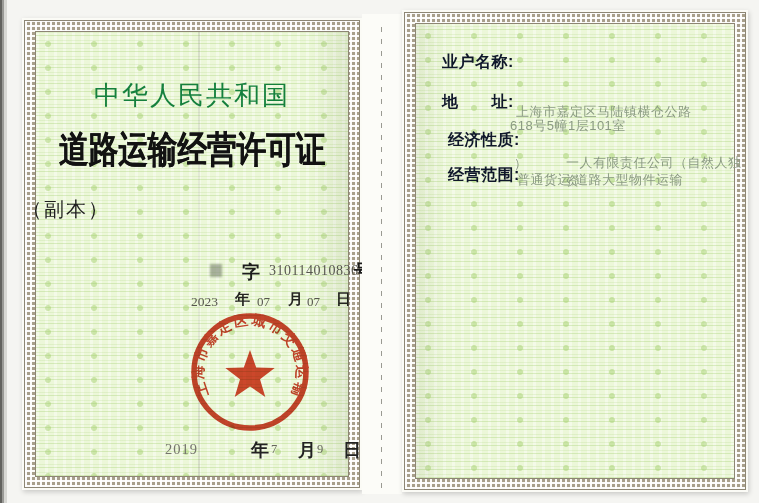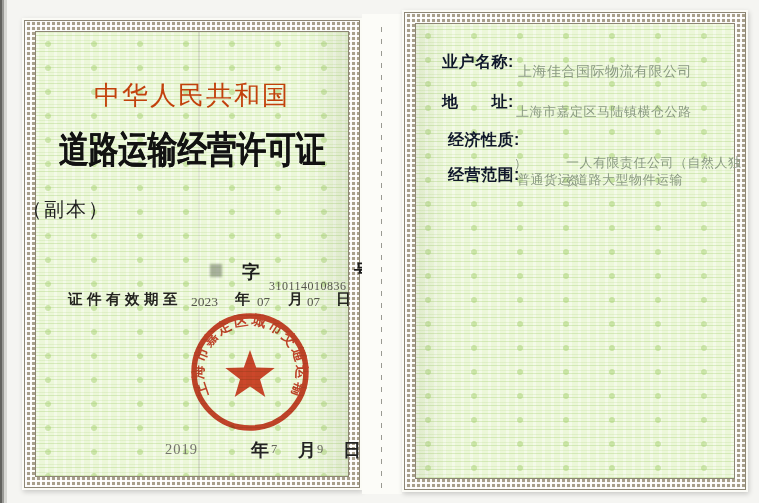--- a/index.html
+++ b/index.html
@@ -28,34 +28,34 @@
   .right-page .inner::after{content:"";position:absolute;inset:0;
          background:linear-gradient(90deg,rgba(90,100,70,.08),rgba(0,0,0,0) 10%);}
   .crease{position:absolute;left:176px;top:14px;width:2px;height:444px;
           background:linear-gradient(180deg,rgba(110,120,90,.22),rgba(110,120,90,.08) 50%,rgba(110,120,90,.22));}
   
   .fold{position:absolute;left:362px;top:14px;width:40px;height:480px;background:#fcfcf8;}
   .stitch{position:absolute;left:19px;top:6px;width:1px;height:468px;
           background:repeating-linear-gradient(0deg,#9a9a92 0 5px,rgba(0,0,0,0) 5px 12px);}
   
   .country{position:absolute;left:0;right:0;top:60px;text-align:center;
-           font-size:26px;letter-spacing:2px;color:#c2410c;font-weight:500;}
+           font-size:26px;letter-spacing:2px;color:#15803d;font-weight:500;}
   .doc-title{position:absolute;left:0;right:0;top:107px;text-align:center;
              font-size:37px;font-weight:900;color:#121212;white-space:nowrap;
              transform:scaleX(.8);transform-origin:center;text-shadow:.6px 0 0 #121212;}
   .subtitle{position:absolute;left:0;right:0;top:178px;text-align:left;
             font-size:20px;letter-spacing:2px;color:#1f1f1f;}
   .row{position:absolute;left:0;width:100%;height:24px;}
   .license-row{top:241px;}
   .lic-prefix{position:absolute;left:42px;font-size:19px;font-weight:700;letter-spacing:4px;color:#1c1c1c;}
   .smudge{position:absolute;left:188px;top:5px;width:12px;height:13px;background:#6d7565;
           filter:blur(1.3px);opacity:.55;}
   .lic-zi{position:absolute;left:220px;top:1px;font-size:18px;font-weight:700;color:#1c1c1c;}
-  .lic-number{position:absolute;left:247px;top:4px;font-size:12px;color:#4c4c48;
-              font-family:"Liberation Serif","DejaVu Serif",serif;letter-spacing:.5px;margin-top:16px;}
+  .lic-number{position:absolute;left:247px;top:4px;font-size:14px;color:#4c4c48;
+              font-family:"Liberation Serif","DejaVu Serif",serif;letter-spacing:.5px;}
   .lic-suffix{position:absolute;left:332px;top:0px;font-size:18px;font-weight:700;color:#1c1c1c;}
   .validity-row{top:272px;}
   .val-label{position:absolute;left:46px;font-size:14.5px;font-weight:600;letter-spacing:4.5px;color:#23231f;}
   .num{font-family:"Liberation Serif","DejaVu Serif",serif;color:#56564e;}
   .val-year{position:absolute;left:169px;top:4px;font-size:13.5px;}
   .val-yu{position:absolute;left:213px;font-size:15px;font-weight:600;color:#23231f;}
   .val-month{position:absolute;left:235px;top:4px;font-size:13px;}
   .val-mu{position:absolute;left:266px;font-size:15px;font-weight:600;color:#23231f;}
   .val-day{position:absolute;left:285px;top:4px;font-size:13px;}
   .val-du{position:absolute;left:314px;font-size:15px;font-weight:600;color:#23231f;}
@@ -100,21 +100,20 @@
     <div class="subtitle">（副本）</div>
 
     <div class="row license-row">
       <span class="smudge"></span>
       <span class="lic-zi">字</span>
       <span class="lic-number num">310114010836</span>
       <span class="lic-suffix">号</span>
     </div>
 
     <div class="row validity-row">
-      <span class="val-label">证件有效期至</span>
       <span class="val-year num">2023</span>
       <span class="val-yu">年</span>
       <span class="val-month num">07</span>
       <span class="val-mu">月</span>
       <span class="val-day num">07</span>
       <span class="val-du">日</span>
     </div>
 
     <svg class="stamp" viewBox="0 0 124 124">
       <circle cx="62" cy="62" r="56" fill="none" stroke="#c93018" stroke-width="5.5"></circle>
@@ -138,24 +137,24 @@
 
   <div class="fold">
     <div class="stitch"></div>
   </div>
 
   <div class="page right-page">
     <div class="frame"></div>
     <div class="inner"></div>
 
     <div class="field-label f0-label">业户名称:</div>
-    <div class="field-value f0-value">上海佳合国际物流有限公司</div>
 
     <div class="field-label f1-label">地　　址:</div>
     <div class="field-value f1-v1">上海市嘉定区马陆镇横仓公路</div>
+    <div class="field-value f1-v2">618号5幢1层101室</div>
 
     <div class="field-label f2-label">经济性质:</div>
     <div class="field-value f2-value">一人有限责任公司（自然人独资</div>
     <div class="field-value f2-cont">）</div>
 
     <div class="field-label f3-label">经营范围:</div>
     <div class="field-value f3-value">普通货运,道路大型物件运输</div>
   </div>
 </div>
 

